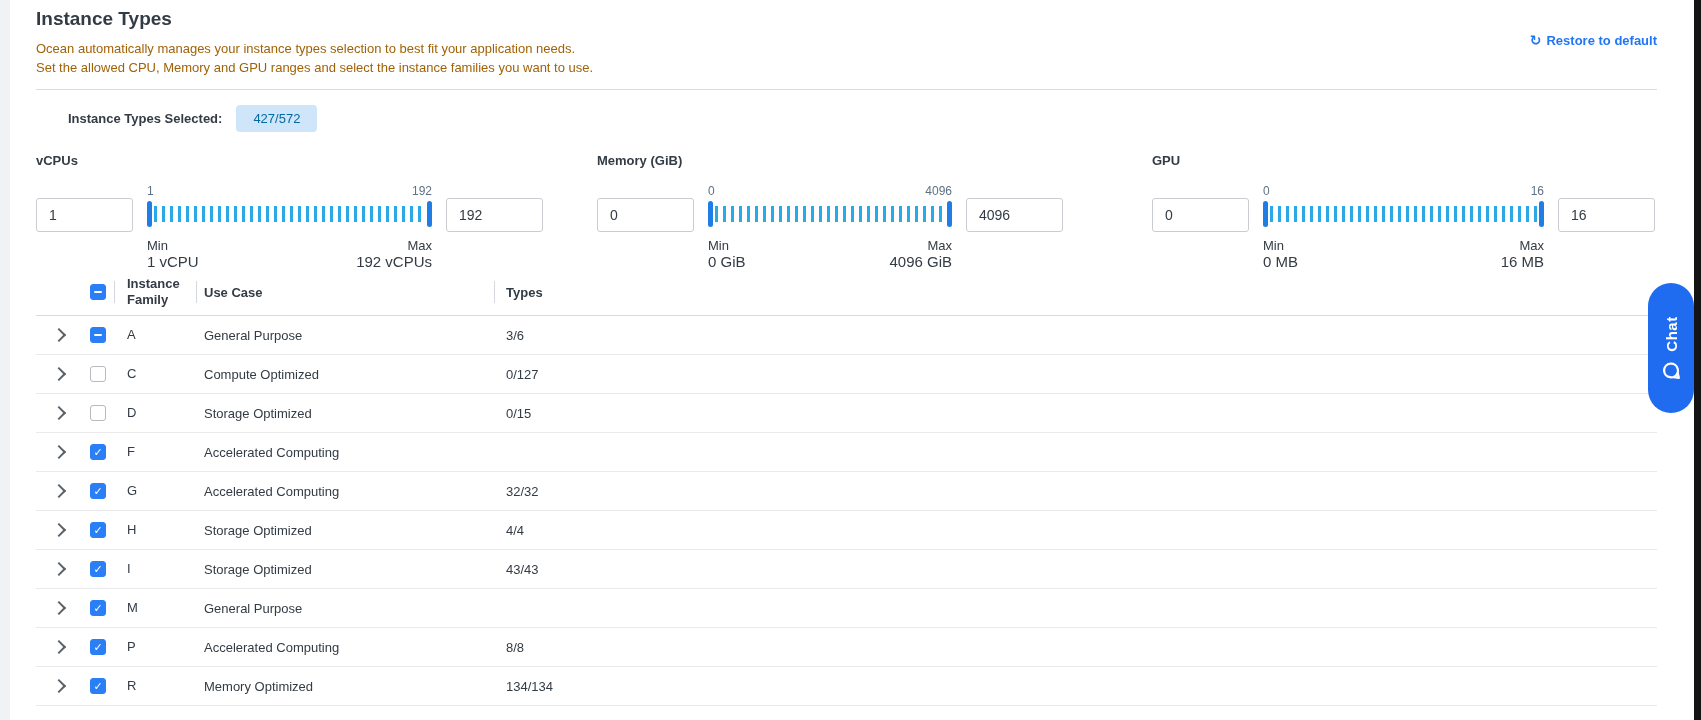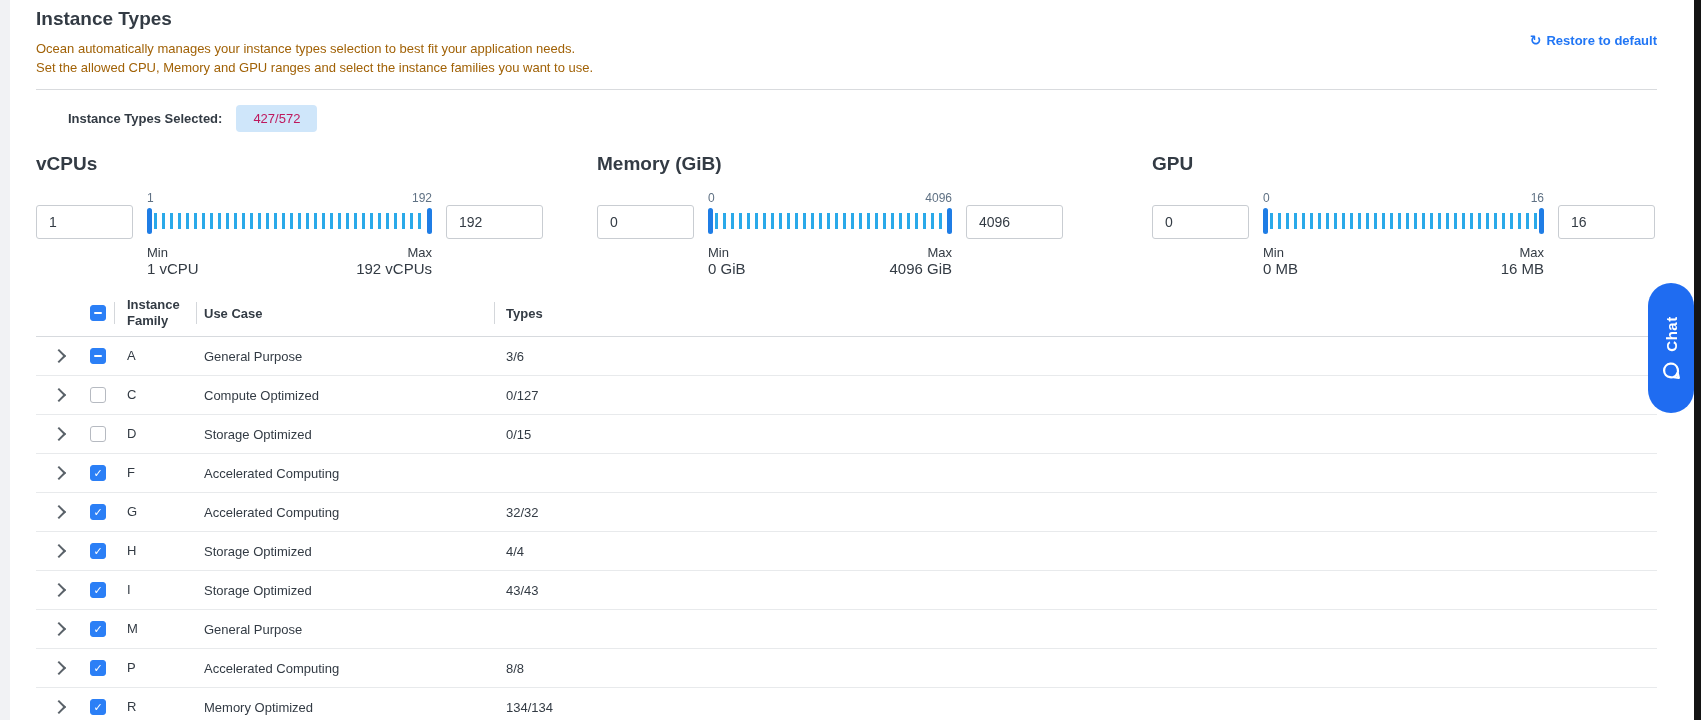--- a/index.html
+++ b/index.html
@@ -13,45 +13,45 @@
   .page-title{font-size:19px;font-weight:bold;margin-bottom:9px;}
   .page-desc{font-size:13px;line-height:19px;color:#a16207;}
   .restore-link{color:#2176f5;font-size:13px;font-weight:bold;margin-top:24px;cursor:pointer;
     display:flex;align-items:center;gap:5px;white-space:nowrap;}
   .restore-icon{font-size:14px;font-weight:bold;}
   .top-divider{border:none;border-top:1px solid #d9dbde;margin:12px 0 0 0;}
   
   .selected-row{display:flex;align-items:center;margin-top:15px;margin-left:32px;}
   .selected-label{font-size:13px;font-weight:bold;}
   .selected-badge{margin-left:14px;background:#cfe6fa;border-radius:4px;padding:6px 17px;
-    font-size:13px;color:#be185d;}
+    font-size:13px;color:#0369a1;}
   
   .ranges{display:flex;margin-top:21px;align-items:flex-start;}
   .range-group{box-sizing:border-box;}
   .range-group:nth-of-type(1){width:507px;}
   .range-group:nth-of-type(2){width:466px;margin-left:54px;}
   .range-group:nth-of-type(3){width:503px;margin-left:89px;}
-  .range-title{font-size:19px;font-weight:bold;margin-bottom:16px;}
+  .range-title{font-size:13px;font-weight:bold;margin-bottom:16px;}
   .range-row{display:flex;align-items:flex-start;}
   .range-input{width:97px;height:34px;border:1px solid #c9cdd2;border-radius:3px;
     padding:0 12px;font-size:14px;color:#333b44;box-sizing:border-box;margin-top:14px;flex:none;
     font-family:"Liberation Sans","DejaVu Sans",sans-serif;background:#fff;}
   .slider{flex:1;margin:0 14px;}
   .slider-top{display:flex;justify-content:space-between;font-size:12px;color:#5f7184;
     margin-bottom:2px;line-height:15px;}
   .slider-track{display:flex;align-items:center;height:26px;}
   .slider-handle{width:5px;height:26px;background:#1f7de5;border-radius:2.5px;flex:none;cursor:pointer;}
   .slider-ticks{flex:1;height:16px;margin:0 2px;
     background:repeating-linear-gradient(90deg,#2aa9e9 0px,#2aa9e9 3px,transparent 3px,transparent 8px);}
   .slider-bottom{display:flex;justify-content:space-between;font-size:13px;color:#333b44;
     margin-top:11px;line-height:15px;}
   .slider-sub{display:flex;justify-content:space-between;font-size:15px;color:#333b44;
     margin-top:1px;line-height:15px;}
   
-  .itable{margin-top:14px;}
+  .itable{}
   .thead{display:flex;align-items:center;height:46px;border-bottom:1px solid #d7dade;
     font-weight:bold;font-size:13px;}
   .trow{display:flex;align-items:center;height:38px;border-bottom:1px solid #e8eaec;font-size:13px;}
   .cell-exp{width:44px;padding-left:18px;box-sizing:border-box;flex:none;display:flex;align-items:center;}
   .cell-cb{width:34px;padding-left:10px;box-sizing:border-box;flex:none;display:flex;align-items:center;}
   .cell-fam{width:82px;padding-left:13px;box-sizing:border-box;flex:none;line-height:16px;}
   .cell-use{width:298px;padding-left:8px;box-sizing:border-box;flex:none;}
   .cell-types{flex:1;padding-left:12px;box-sizing:border-box;}
   .thead .cell-fam,.thead .cell-use,.thead .cell-types{position:relative;}
   .thead .cell-fam::before,.thead .cell-use::before,.thead .cell-types::before{

